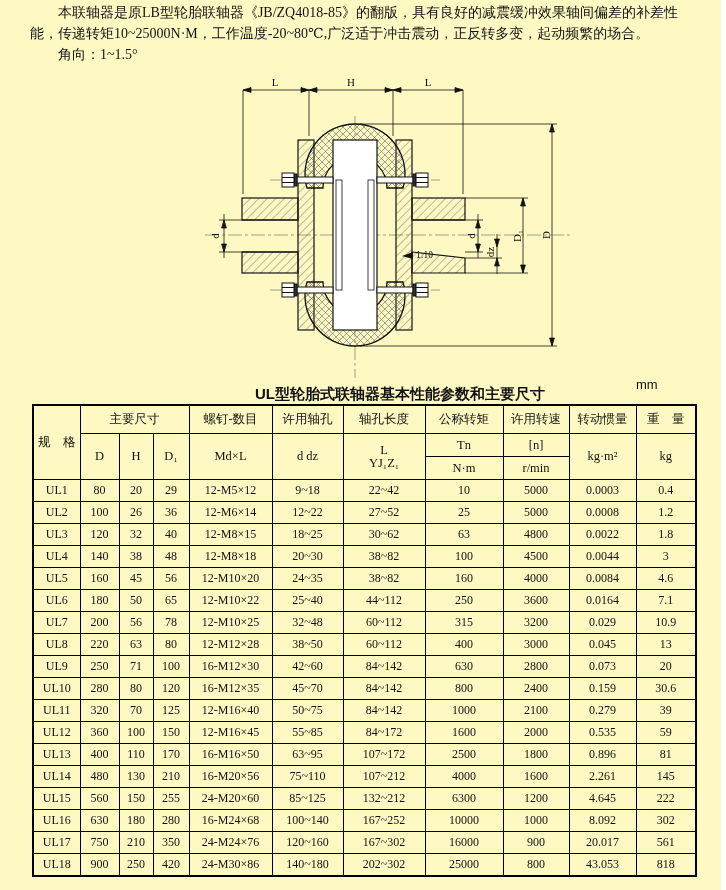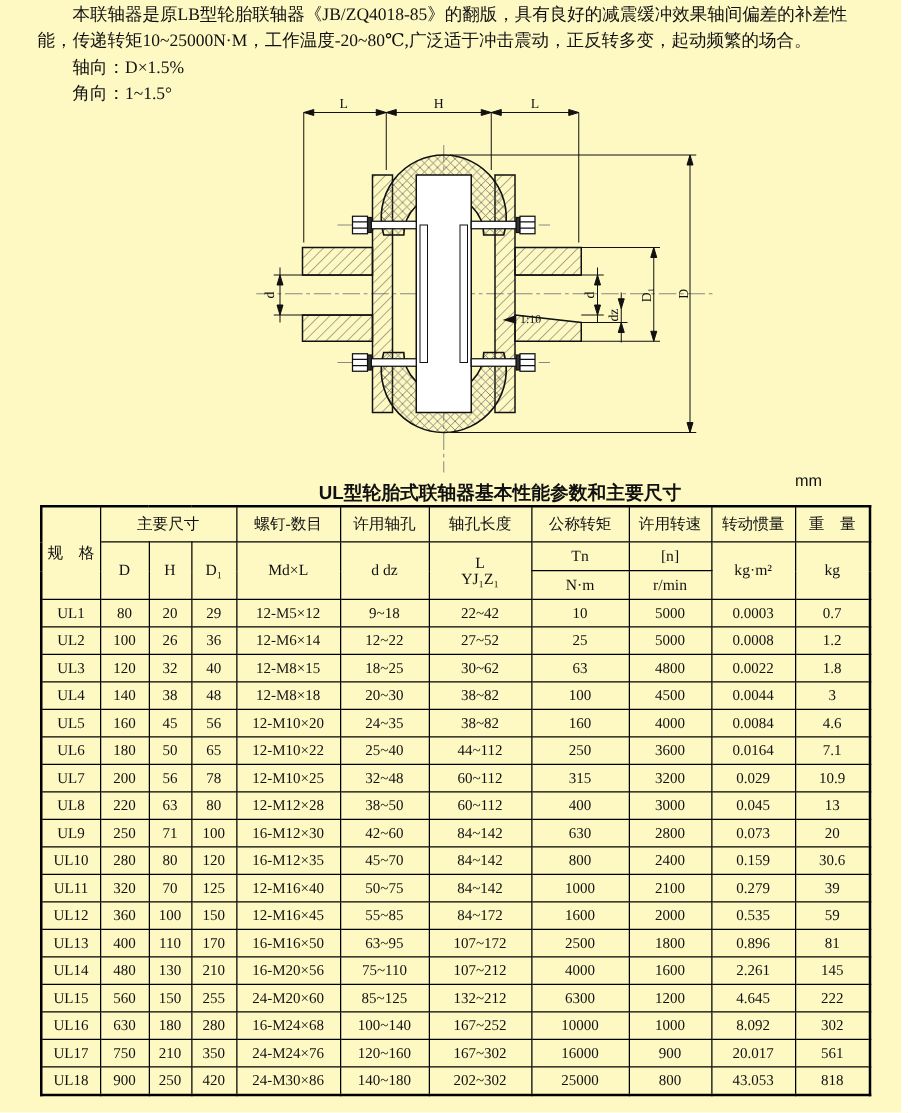--- a/index.html
+++ b/index.html
@@ -30,21 +30,20 @@
   table.params td{height:21px;}
   .twoline div{line-height:13px;}
 </style>
 </head>
 <body>
 
 <div class="page">
 
   <div class="intro">
     <p class="ind">本联轴器是原LB型轮胎联轴器《JB/ZQ4018-85》的翻版，具有良好的减震缓冲效果轴间偏差的补差性能，传递转矩10~25000N·M，工作温度-20~80℃,广泛适于冲击震动，正反转多变，起动频繁的场合。</p>
-    <p class="ind">轴向：D×1.5%</p>
     <p class="ind">角向：1~1.5°</p>
   </div>
 
   <svg class="diagram" viewBox="0 0 420 312">
     <defs>
       <pattern id="hat" width="6" height="6" patternUnits="userSpaceOnUse" patternTransform="rotate(45)">
         <line x1="0" y1="0" x2="0" y2="6" stroke="#555" stroke-width="0.8"></line>
       </pattern>
       <pattern id="xhat" width="7" height="7" patternUnits="userSpaceOnUse">
         <path d="M0,7 L7,0 M0,0 L7,7" stroke="#666" stroke-width="0.6"></path>
@@ -223,21 +222,21 @@
           <td>UL1</td>
           <td>80</td>
           <td>20</td>
           <td>29</td>
           <td>12-M5×12</td>
           <td>9~18</td>
           <td>22~42</td>
           <td>10</td>
           <td>5000</td>
           <td>0.0003</td>
-          <td>0.7</td>
+          <td>0.4</td>
         </tr>
         <tr>
           <td>UL2</td>
           <td>100</td>
           <td>26</td>
           <td>36</td>
           <td>12-M6×14</td>
           <td>12~22</td>
           <td>27~52</td>
           <td>25</td>

